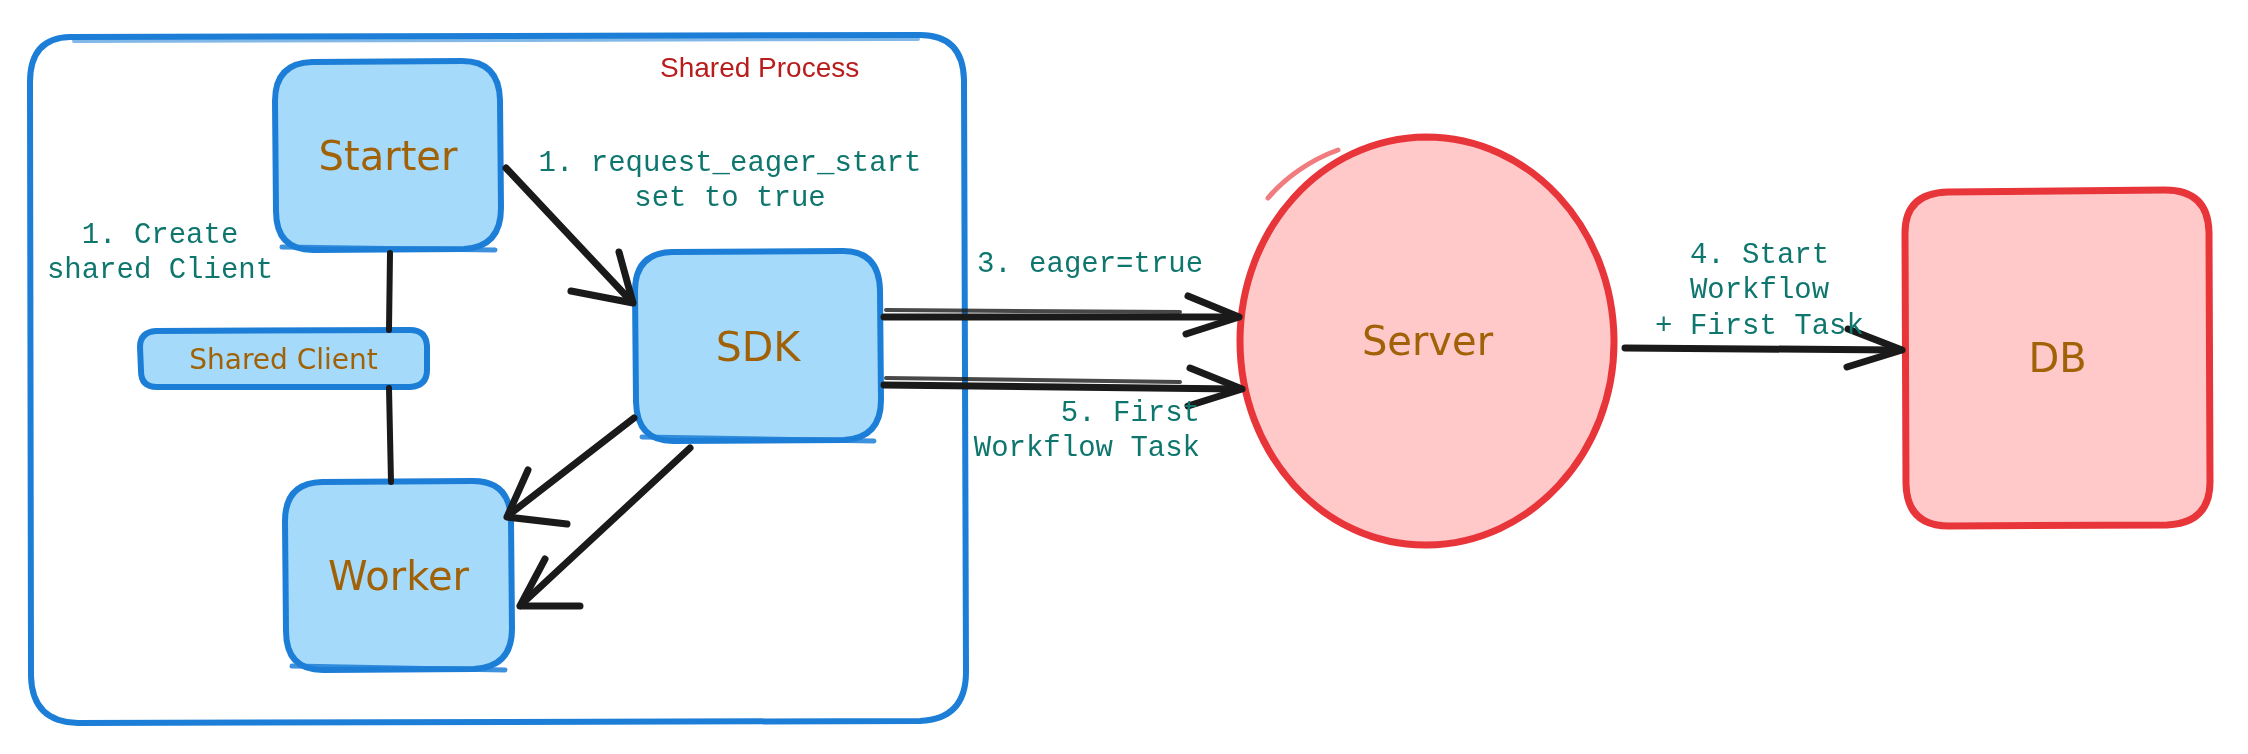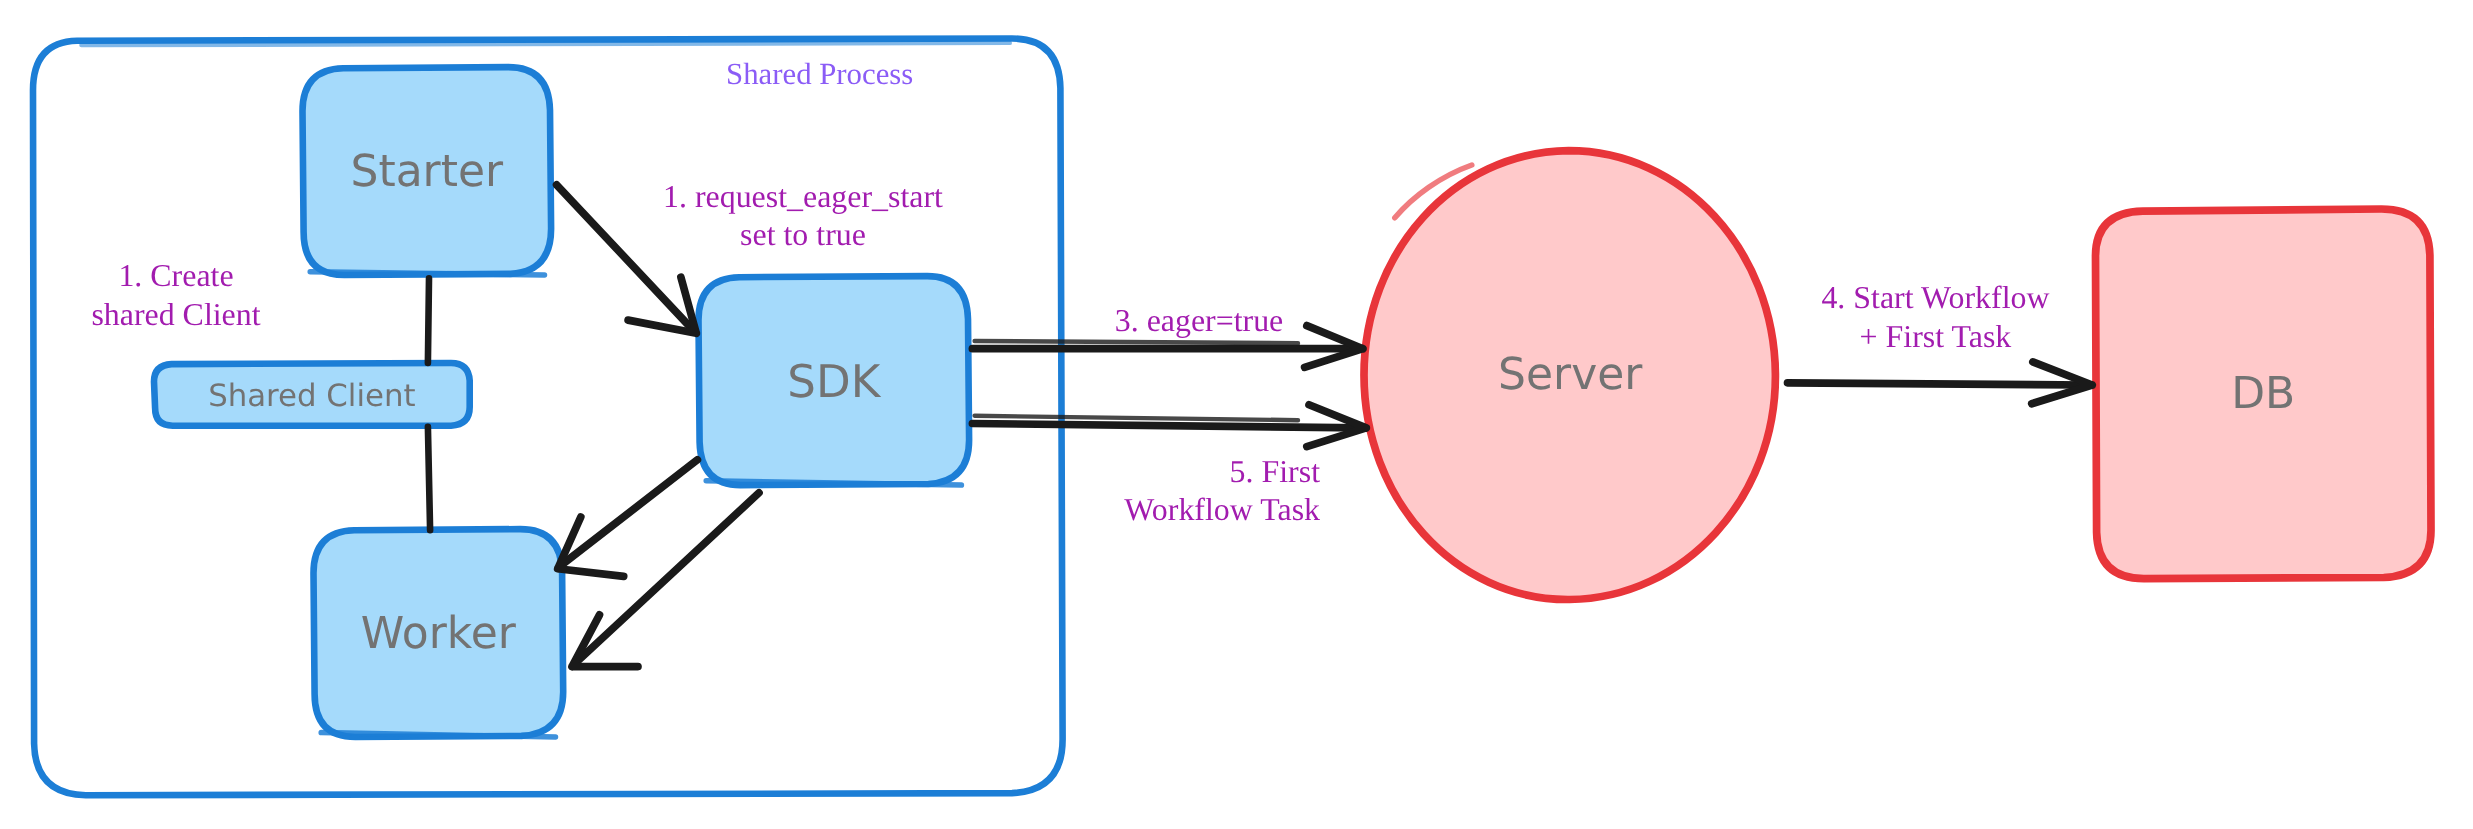--- a/index.html
+++ b/index.html
@@ -5,32 +5,31 @@
 <style>
   html,body{margin:0;padding:0;background:#ffffff;}
   body{
     font-family:"DejaVu Sans", sans-serif;
     width:2248px;height:754px;position:relative;overflow:hidden;
   }
   #stage{position:absolute;left:0;top:0;width:2248px;height:754px;}
   svg.layer{position:absolute;left:0;top:0;width:2248px;height:754px;}
   .node-label{
     position:absolute;display:flex;align-items:center;justify-content:center;
-    text-align:center;color:#737373;pointer-events:none;
+    text-align:center;color:#a16207;pointer-events:none;
     font-family:"DejaVu Sans", sans-serif;
   }
   .edge-label{
-    position:absolute;color:#a21caf;text-align:center;line-height:1.22;
-    font-family:Liberation Serif, serif;font-size:29px;
+    position:absolute;color:#0f766e;text-align:center;line-height:1.22;
+    font-family:Liberation Mono, monospace;font-size:29px;
     white-space:pre-line;
-    margin-top:16px;
   }
   .group-title{
-    position:absolute;color:#8b5cf6;font-size:28px;
-    font-family:Liberation Serif, serif;
+    position:absolute;color:#b91c1c;font-size:28px;
+    font-family:Liberation Sans, sans-serif;
   }
 </style>
 </head>
 <body>
 
 <div id="stage">
 
   <svg class="layer" viewBox="0 0 2248 754" xmlns="http://www.w3.org/2000/svg">
 
     <g>
@@ -129,21 +128,21 @@
 
   <div class="node-label" style="left:1240px;top:137px;width:375px;height:408px;font-size:40px;">Server</div>
 
   <div class="edge-label" style="left:35px;top:218px;width:250px;">1. Create
 shared Client</div>
 
   <div class="edge-label" style="left:520px;top:146px;width:420px;">1. request_eager_start
 set to true</div>
 
 
-  <div class="edge-label" style="left:965px;top:259px;width:250px;">3. eager=true</div>
+  <div class="edge-label" style="left:965px;top:247px;width:250px;">3. eager=true</div>
 
   <div class="edge-label" style="left:1612px;top:238px;width:295px;">4. Start Workflow
 + First Task</div>
 
   <div class="edge-label" style="left:940px;top:396px;width:260px;text-align:right;">5. First
 Workflow Task</div>
 
 
 </div>
 

